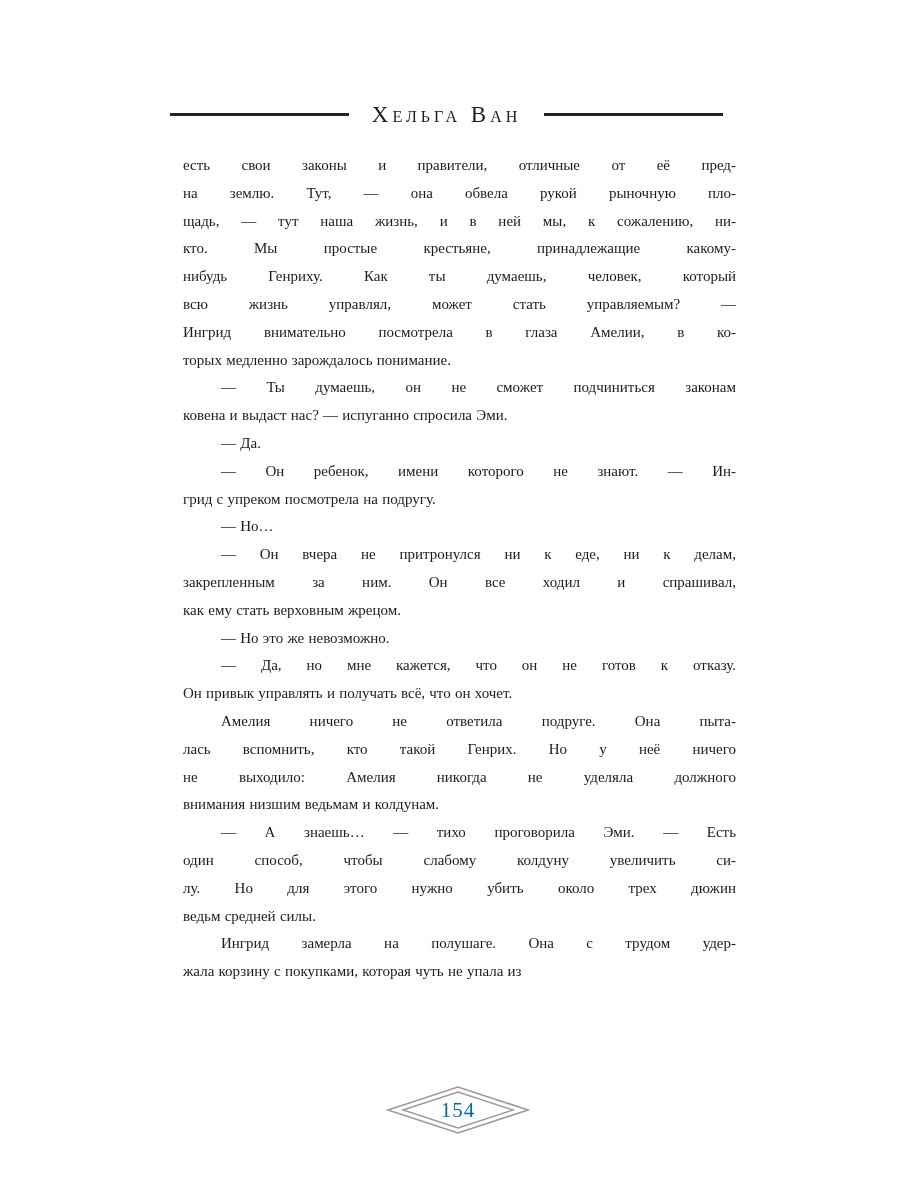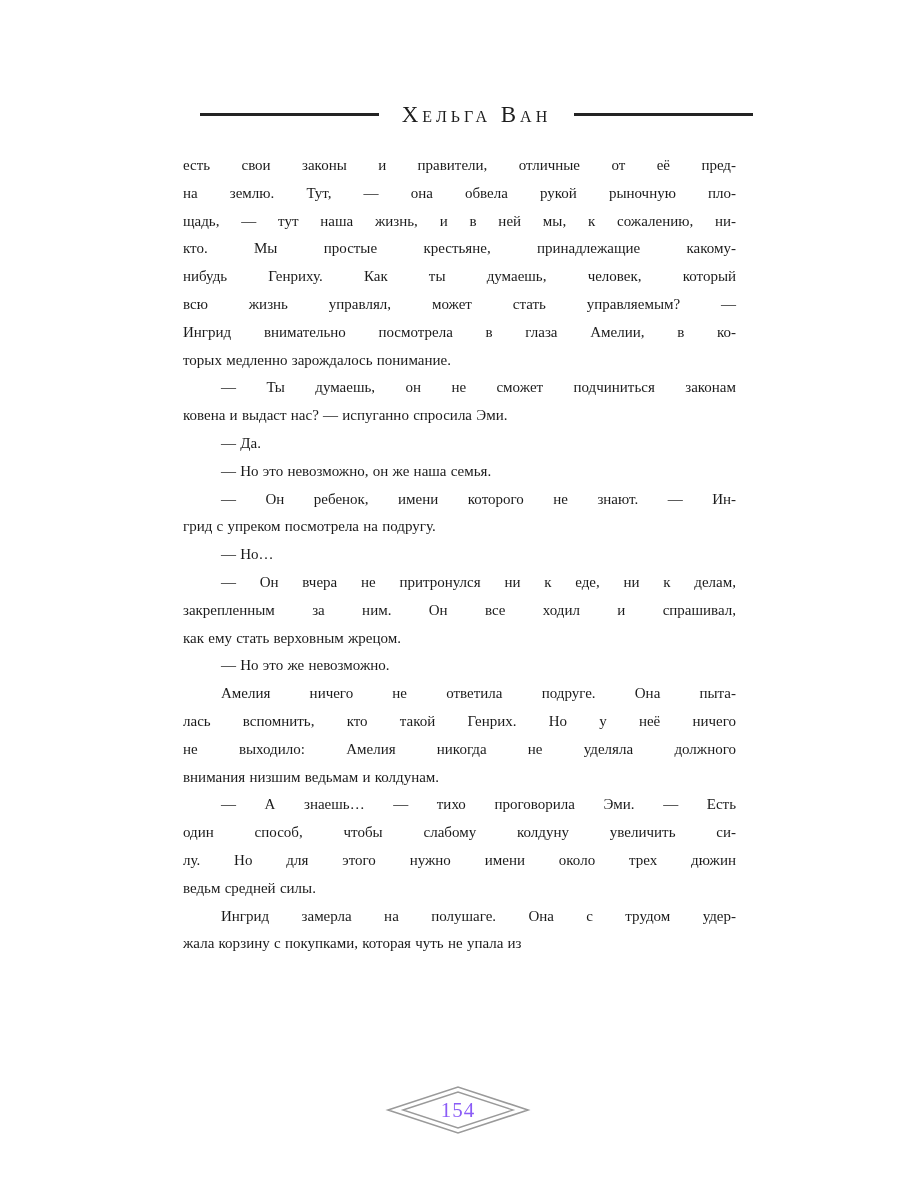--- a/index.html
+++ b/index.html
@@ -13,26 +13,25 @@
     height: 1200px;
     background: #ffffff;
     font-family: "Liberation Serif", "DejaVu Serif", serif;
     color: #1b1b1b;
     overflow: hidden;
   }
   
   .running-head {
     position: absolute;
     top: 103px;
-    left: 200px;
+    left: 170px;
     width: 553px;
     display: flex;
     align-items: center;
     gap: 21px;
-    justify-content: flex-end;
   }
   .head-rule {
     flex: 1;
     height: 3px;
     background: #232323;
   }
   .head-title {
     font-variant: small-caps;
     font-size: 23px;
     letter-spacing: 4px;
@@ -80,21 +79,21 @@
   .folio-number {
     position: absolute;
     left: 0;
     top: 0;
     width: 150px;
     height: 50px;
     display: flex;
     align-items: center;
     justify-content: center;
     font-size: 21px;
-    color: #8b5cf6;
+    color: #0369a1;
     letter-spacing: 1px;
   }
 </style>
 </head>
 <body>
 
 <div class="page">
 
   <div class="running-head">
     <div class="head-rule"></div>
@@ -114,47 +113,48 @@
         <div class="line last">торых медленно зарождалось понимание.</div>
       </div>
       <div class="para">
         <div class="line indent">— Ты думаешь, он не сможет подчиниться законам</div>
         <div class="line last">ковена и выдаст нас? — испуганно спросила Эми.</div>
       </div>
       <div class="para">
         <div class="line last indent">— Да.</div>
       </div>
       <div class="para">
-        <div class="line last indent">— Но это невозможно, он же наша семья.</div>
-      </div>
-      <div class="para">
         <div class="line indent">— Он ребенок, имени которого не знают. — Ин-</div>
         <div class="line last">грид с упреком посмотрела на подругу.</div>
       </div>
       <div class="para">
         <div class="line last indent">— Но…</div>
       </div>
       <div class="para">
         <div class="line indent">— Он вчера не притронулся ни к еде, ни к делам,</div>
         <div class="line">закрепленным за ним. Он все ходил и спрашивал,</div>
         <div class="line last">как ему стать верховным жрецом.</div>
       </div>
       <div class="para">
         <div class="line last indent">— Но это же невозможно.</div>
       </div>
       <div class="para">
+        <div class="line indent">— Да, но мне кажется, что он не готов к отказу.</div>
+        <div class="line last">Он привык управлять и получать всё, что он хочет.</div>
+      </div>
+      <div class="para">
         <div class="line indent">Амелия ничего не ответила подруге. Она пыта-</div>
         <div class="line">лась вспомнить, кто такой Генрих. Но у неё ничего</div>
         <div class="line">не выходило: Амелия никогда не уделяла должного</div>
         <div class="line last">внимания низшим ведьмам и колдунам.</div>
       </div>
       <div class="para">
         <div class="line indent">— А знаешь… — тихо проговорила Эми. — Есть</div>
         <div class="line">один способ, чтобы слабому колдуну увеличить си-</div>
-        <div class="line">лу. Но для этого нужно имени около трех дюжин</div>
+        <div class="line">лу. Но для этого нужно убить около трех дюжин</div>
         <div class="line last">ведьм средней силы.</div>
       </div>
       <div class="para">
         <div class="line indent">Ингрид замерла на полушаге. Она с трудом удер-</div>
         <div class="line last">жала корзину с покупками, которая чуть не упала из</div>
       </div>
     </div>
 
   <div class="folio">
     <svg width="150" height="50" viewBox="0 0 150 50">

